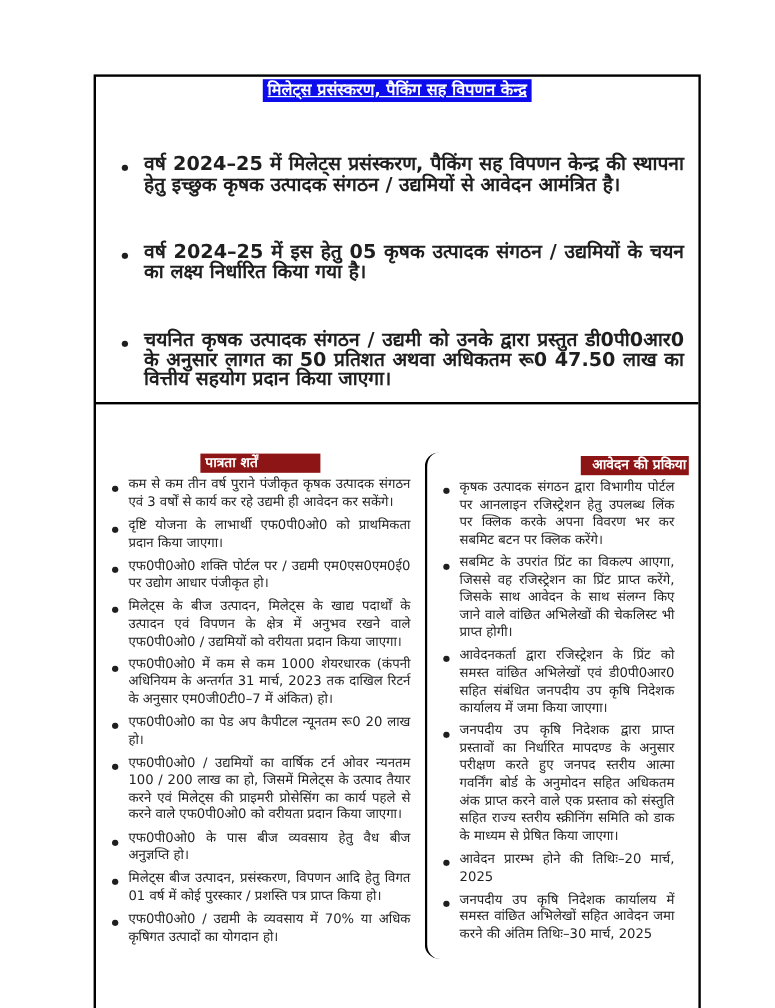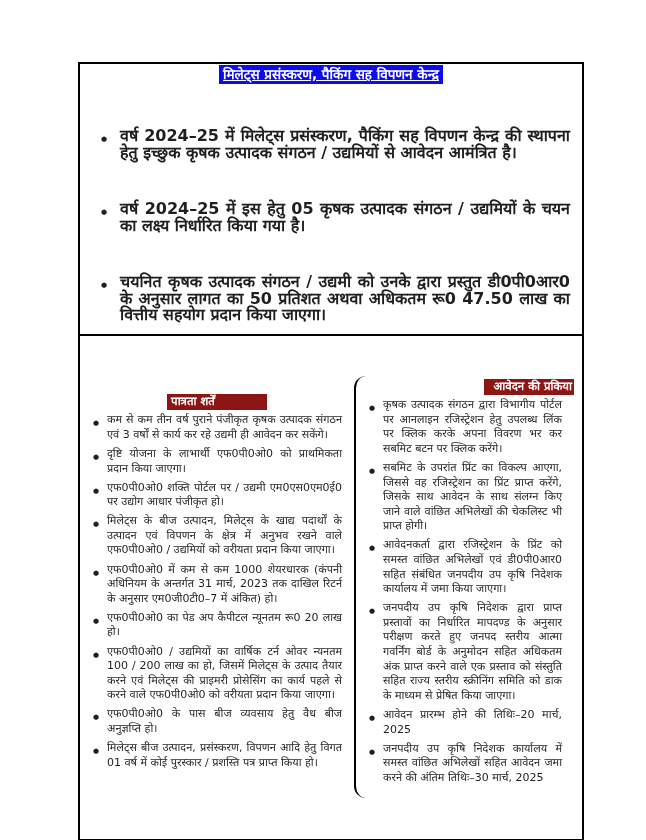--- a/index.html
+++ b/index.html
@@ -85,20 +85,21 @@
       <ul class="blist">
           <li>कम से कम तीन वर्ष पुराने पंजीकृत कृषक उत्पादक संगठन एवं 3 वर्षों से कार्य कर रहे उद्यमी ही आवेदन कर सकेंगे।</li>
           <li>दृष्टि योजना के लाभार्थी एफ0पी0ओ0 को प्राथमिकता प्रदान किया जाएगा।</li>
           <li>एफ0पी0ओ0 शक्ति पोर्टल पर / उद्यमी एम0एस0एम0ई0 पर उद्योग आधार पंजीकृत हो।</li>
           <li>मिलेट्स के बीज उत्पादन, मिलेट्स के खाद्य पदार्थों के उत्पादन एवं विपणन के क्षेत्र में अनुभव रखने वाले एफ0पी0ओ0 / उद्यमियों को वरीयता प्रदान किया जाएगा।</li>
           <li>एफ0पी0ओ0 में कम से कम 1000 शेयरधारक (कंपनी अधिनियम के अन्तर्गत 31 मार्च, 2023 तक दाखिल रिटर्न के अनुसार एम0जी0टी0–7 में अंकित) हो।</li>
           <li>एफ0पी0ओ0 का पेड अप कैपीटल न्यूनतम रू0 20 लाख हो।</li>
           <li>एफ0पी0ओ0 / उद्यमियों का वार्षिक टर्न ओवर न्यनतम 100 / 200 लाख का हो, जिसमें मिलेट्स के उत्पाद तैयार करने एवं मिलेट्स की प्राइमरी प्रोसेसिंग का कार्य पहले से करने वाले एफ0पी0ओ0 को वरीयता प्रदान किया जाएगा।</li>
           <li>एफ0पी0ओ0 के पास बीज व्यवसाय हेतु वैध बीज अनुज्ञप्ति हो।</li>
           <li>मिलेट्स बीज उत्पादन, प्रसंस्करण, विपणन आदि हेतु विगत 01 वर्ष में कोई पुरस्कार / प्रशस्ति पत्र प्राप्त किया हो।</li>
+          <li>एफ0पी0ओ0 / उद्यमी के व्यवसाय में 70% या अधिक कृषिगत उत्पादों का योगदान हो।</li>
         </ul>
     </div>
 
     <div class="col col-right">
       <div class="col-header rightalign">
         <span class="section-hl">आवेदन की प्रकिया</span>
       </div>
       <ul class="blist">
           <li>कृषक उत्पादक संगठन द्वारा विभागीय पोर्टल पर आनलाइन रजिस्ट्रेशन हेतु उपलब्ध लिंक पर क्लिक करके अपना विवरण भर कर सबमिट बटन पर क्लिक करेंगे।</li>
           <li>सबमिट के उपरांत प्रिंट का विकल्प आएगा, जिससे वह रजिस्ट्रेशन का प्रिंट प्राप्त करेंगे, जिसके साथ आवेदन के साथ संलग्न किए जाने वाले वांछित अभिलेखों की चेकलिस्ट भी प्राप्त होगी।</li>

